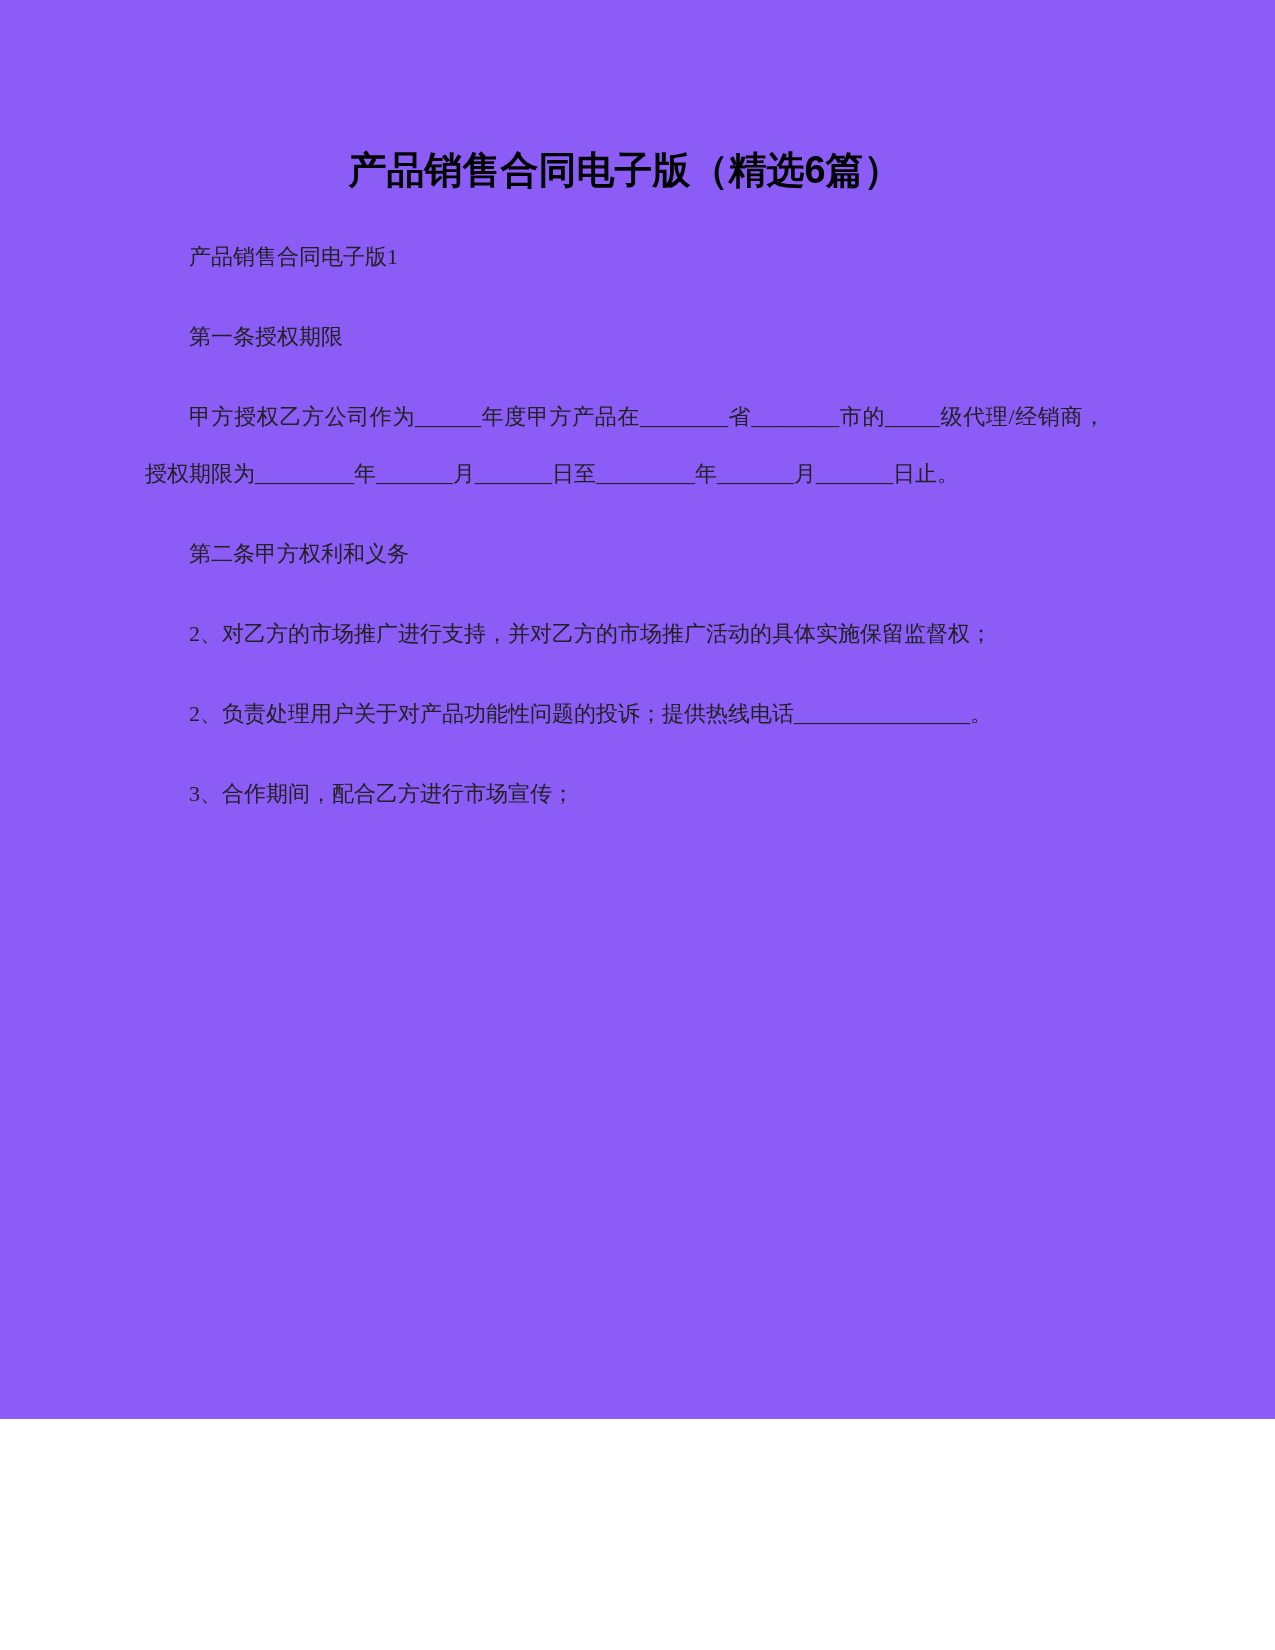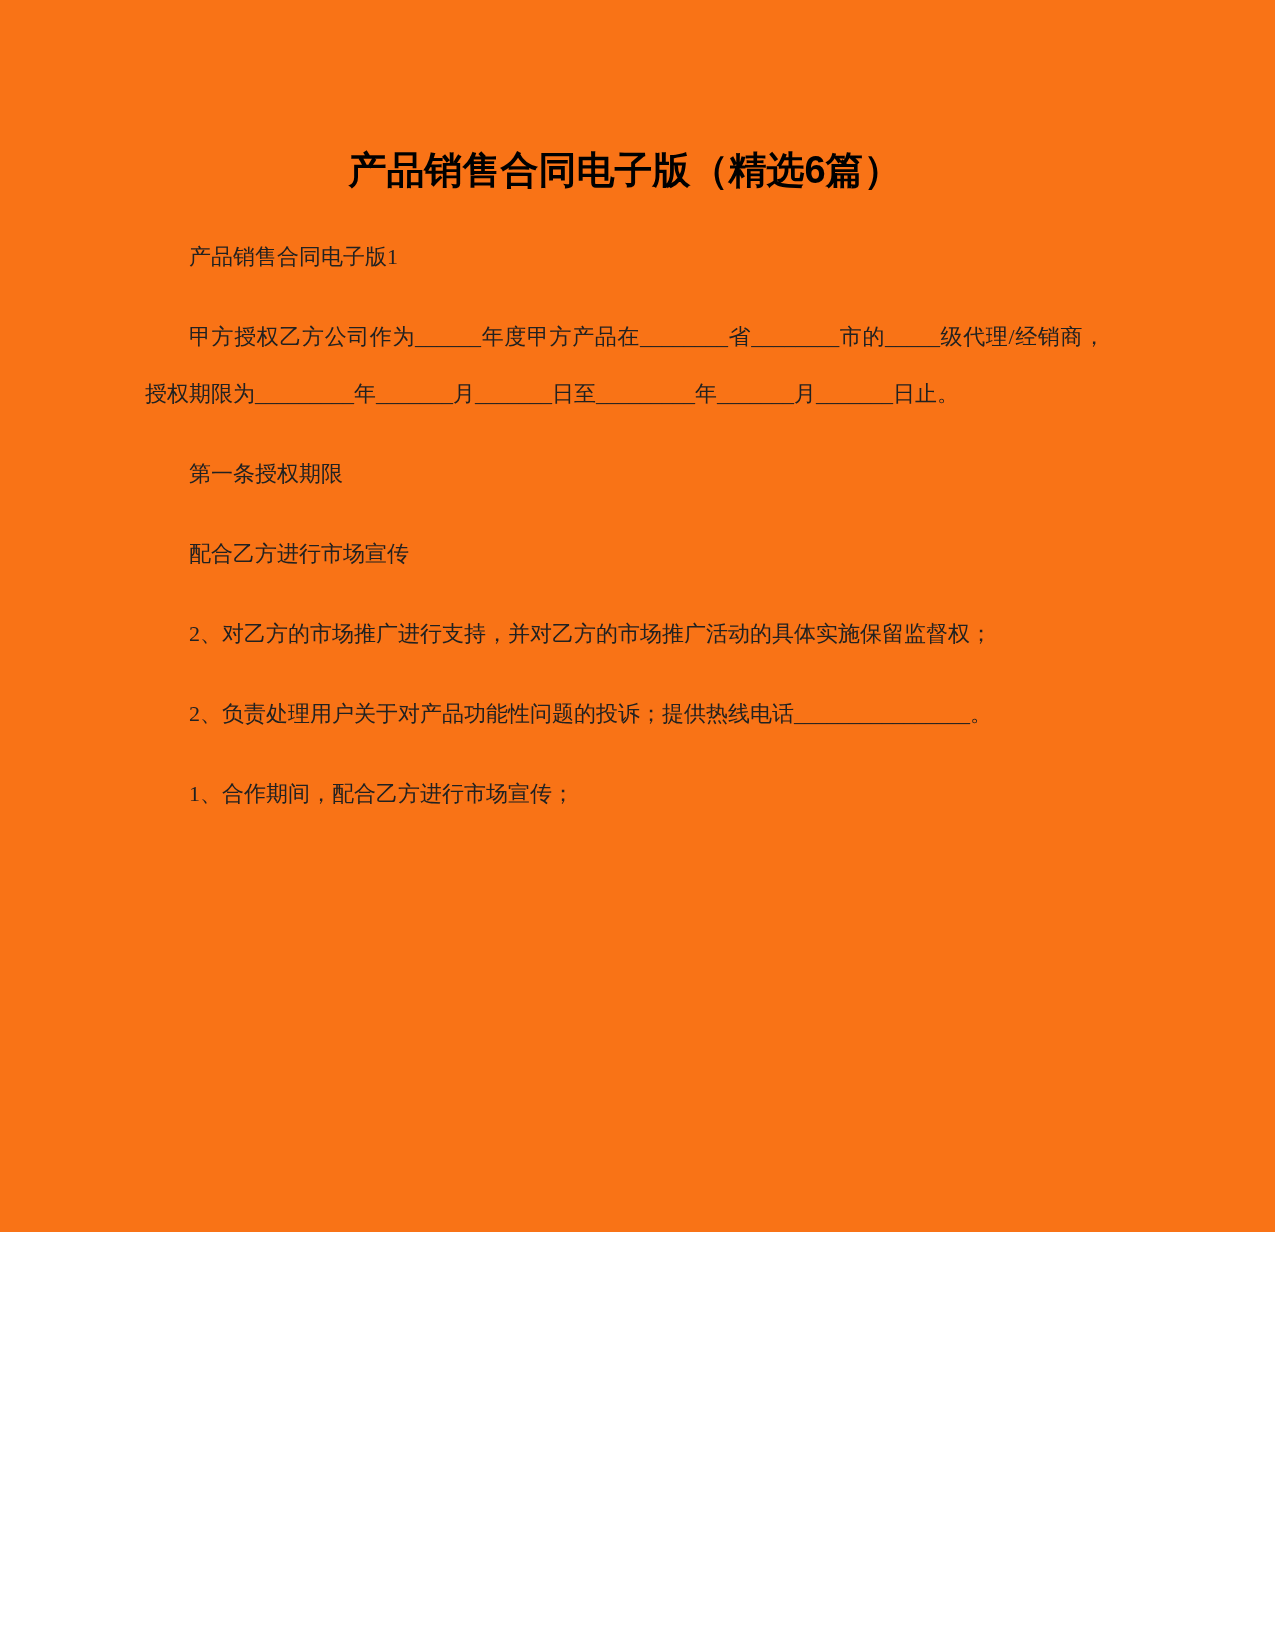--- a/index.html
+++ b/index.html
@@ -8,23 +8,23 @@
     background: #ffffff;
   }
   body {
     width: 1275px;
     height: 1650px;
     overflow: hidden;
   }
   .page {
     box-sizing: border-box;
     width: 1275px;
-    height: 1232px;
+    height: 1419px;
     padding: 142px 170px 48px 145px;
-    background: #f97316;
+    background: #8b5cf6;
   }
   .doc-title {
     font-family: "Liberation Sans", "DejaVu Sans", sans-serif;
     font-weight: bold;
     font-size: 38px;
     line-height: 56px;
     color: #000000;
     text-align: center;
     margin: 0 0 30px 0;
   }
@@ -46,26 +46,26 @@
 
   <h1 class="doc-title">产品销售合同电子版（精选6篇）</h1>
 
   <div class="doc-body">
 
     <p>产品销售合同电子版1</p>
 
 
 
 
+    <p>第一条授权期限</p>
+
     <p>甲方授权乙方公司作为______年度甲方产品在________省________市的_____级代理/经销商，授权期限为_________年_______月_______日至_________年_______月_______日止。</p>
 
-    <p>第一条授权期限</p>
-
-    <p>配合乙方进行市场宣传</p>
+    <p>第二条甲方权利和义务</p>
 
     <p>2、对乙方的市场推广进行支持，并对乙方的市场推广活动的具体实施保留监督权；</p>
 
     <p>2、负责处理用户关于对产品功能性问题的投诉；提供热线电话________________。</p>
 
-    <p>1、合作期间，配合乙方进行市场宣传；</p>
+    <p>3、合作期间，配合乙方进行市场宣传；</p>
 
   </div>
 </div>
 
 </body></html>

